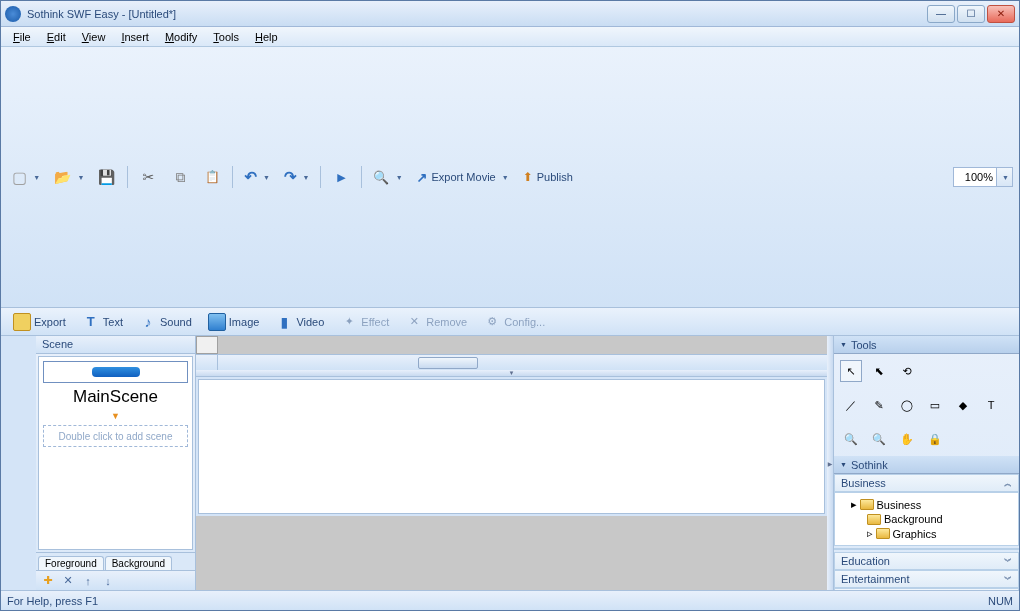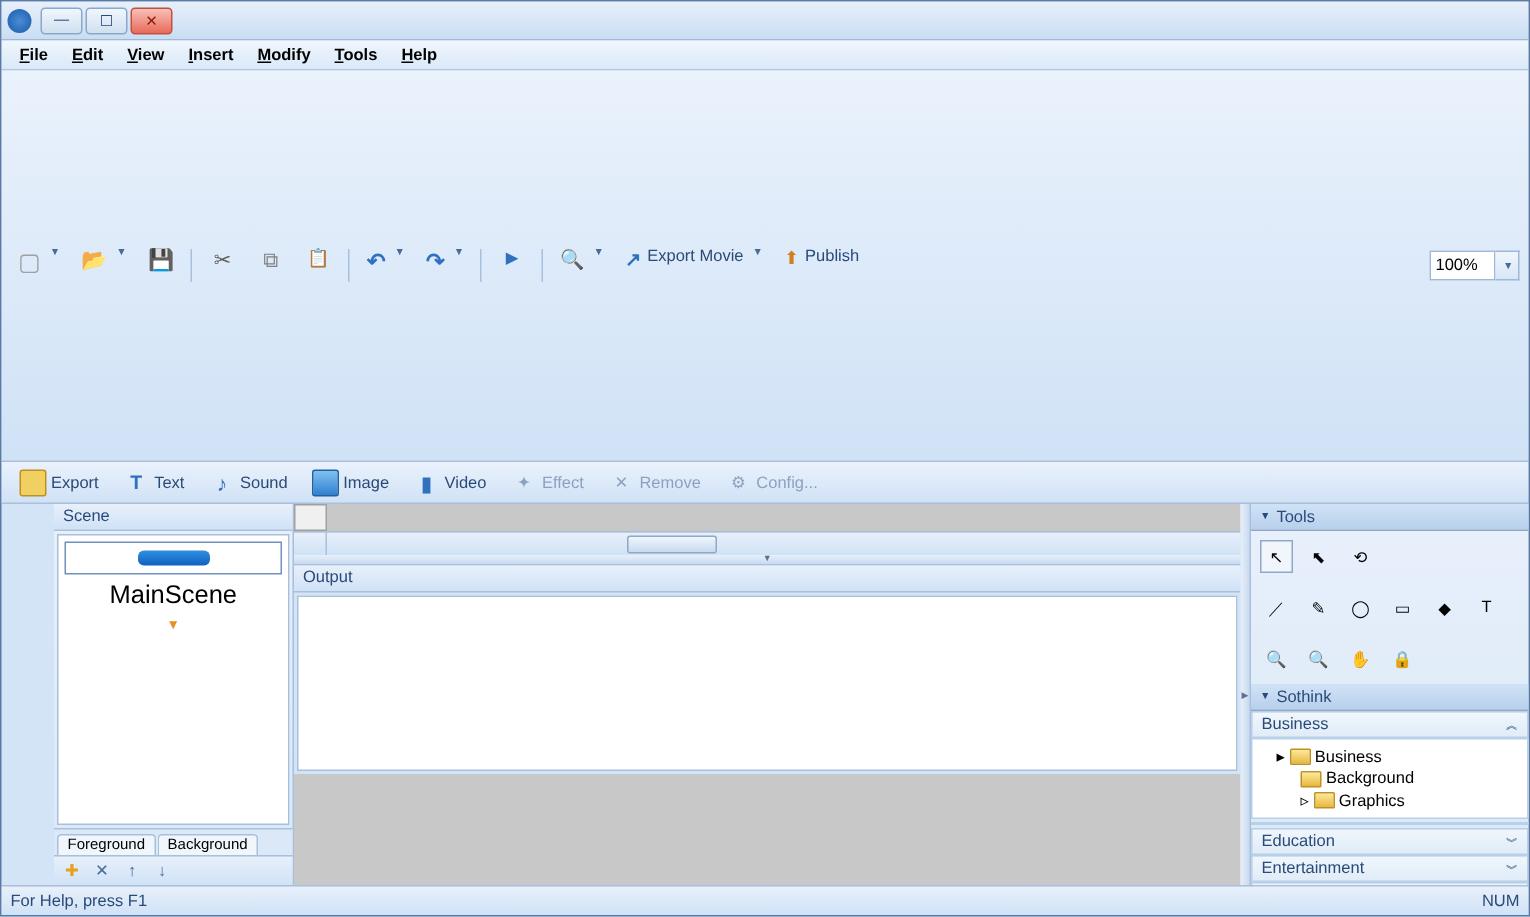--- a/index.html
+++ b/index.html
@@ -7,34 +7,34 @@
 
 
 .titlebar { height: 26px; background: linear-gradient(#e8f0fb, #c9ddf3); display: flex; align-items: center; padding: 0 4px; border-bottom: 1px solid #a0b8d8; }
 .titlebar .app-icon { width: 16px; height: 16px; background: radial-gradient(circle, #4a8cd8, #1a5aa8); border-radius: 50%; margin-right: 6px; }
 .titlebar .title { flex: 1; color: #2a4a7a; font-weight: normal; }
 .win-buttons { display: flex; gap: 2px; }
 .win-btn { width: 28px; height: 18px; border: 1px solid #8aa8c8; border-radius: 3px; background: linear-gradient(#f0f6fc,#d0e0f0); display:flex; align-items:center; justify-content:center; font-size:10px; color:#2a4a7a; cursor:pointer;}
 .win-btn.close { background: linear-gradient(#f8c0b8,#e86a5a); color:#8a1a0a; border-color:#c05040;}
 
 
-.menubar { height: 20px; background: linear-gradient(#f0f6fc,#dae8f8); display: flex; align-items: center; padding: 0 4px; border-bottom:1px solid #b0c8e0;font-weight:bold; }
+.menubar { height: 20px; background: linear-gradient(#f0f6fc,#dae8f8); display: flex; align-items: center; padding: 0 4px; border-bottom:1px solid #b0c8e0; }
 .menu-item { padding: 2px 8px; cursor: pointer; }
 .menu-item .ul { text-decoration: underline; }
 
 
 .toolbar { background: linear-gradient(#eaf2fc,#d0e2f6); border-bottom: 1px solid #a8c0dc; display: flex; align-items: center; padding: 3px 6px; gap: 4px; }
 .toolbar.main { height: 36px; }
-.tbtn { height: 26px; min-width: 28px; padding: 0 4px; border: 1px solid transparent; border-radius: 3px; display:flex; align-items:flex-start; justify-content:center; gap:4px; cursor:pointer;}
+.tbtn { height: 26px; min-width: 28px; padding: 0 4px; border: 1px solid transparent; border-radius: 3px; display:flex; align-items:center; justify-content:center; gap:4px; cursor:pointer;}
 .sep { width:1px; height:22px; background:#a8c0dc; margin:0 2px;}
 .dd-arrow { font-size:7px; color:#4a6a9a; margin-left:2px;}
 .tbtn.txt { color:#2a4a7a; font-size:11px;}
 .disabled { opacity:0.45; }
 .zoom-box { margin-left:auto; display:flex; align-items:center;}
-.zoom-box input { width:44px; height:20px; border:1px solid #a0b8d8; text-align:left; padding:0 3px; background:#fff;}
+.zoom-box input { width:44px; height:20px; border:1px solid #a0b8d8; text-align:right; padding:0 3px; background:#fff;}
 .zoom-box .dd { width:16px; height:20px; border:1px solid #a0b8d8; border-left:none; background:linear-gradient(#f0f6fc,#d8e6f6); display:flex; align-items:center; justify-content:center; cursor:pointer;}
 
 .toolbar.sub { height: 28px; }
 .sub-btn { display:flex; align-items:center; gap:3px; padding:2px 6px; cursor:pointer; color:#2a4a7a;}
 .sub-icon { width:18px; height:18px; display:flex; align-items:center; justify-content:center; border-radius:2px;}
 
 
 .main { flex:1; display:flex; min-height:0;}
 .left-panel { width:160px; background:linear-gradient(#e8f0fb,#dae8f8); border-right:1px solid #a8c0dc; display:flex; flex-direction:column;margin-left:35px;}
 .panel-header { height:18px; background:linear-gradient(#e8f0fb,#d0e2f6); border-bottom:1px solid #a8c0dc; padding:2px 6px; color:#2a4a7a; font-size:11px;}
@@ -109,20 +109,21 @@
 .ic-text::before{content:"T";color:#3070c0;font-size:13px;font-weight:bold;}
 .ic-sound::before{content:"♪";color:#3070c0;font-size:14px;}
 .ic-image { background:linear-gradient(#80c0f0,#3080d0); width:18px; height:18px; border:1px solid #2060a0;}
 .ic-video::before{content:"▮";color:#3070c0;font-size:14px;}
 </style>
 </head>
 <body>
 
 <div class="titlebar">
   <div class="app-icon"></div>
+  <div class="title">Sothink SWF Easy - [Untitled*]</div>
   <div class="win-buttons">
     <div class="win-btn">—</div>
     <div class="win-btn">☐</div>
     <div class="win-btn close">✕</div>
   </div>
 </div>
 
 <div class="menubar">
   <div class="menu-item"><span class="ul">F</span><span>ile</span></div>
   <div class="menu-item"><span class="ul">E</span>dit</div>
@@ -228,20 +229,21 @@
 <div class="main">
 
   <div class="left-panel">
     <div class="panel-header">Scene</div>
     <div class="scene-area">
       <div class="scene-thumb">
           <div class="scene-thumb-inner"></div>
         </div>
       <div class="scene-label">MainScene</div>
       <div class="scene-arrow">▼</div>
+      <div class="scene-add">Double click to add scene</div>
     </div>
     <div class="scene-tabs">
       <div class="scene-tab">Foreground</div>
       <div class="scene-tab">Background</div>
     </div>
     <div class="scene-toolbar">
       <div class="mini-btn" style="color:#e8a020;">✚</div>
       <div class="mini-btn">✕</div>
       <div class="mini-btn">↑</div>
       <div class="mini-btn">↓</div>
@@ -261,21 +263,20 @@
     </div>
     <div class="hscroll-row">
       <div class="hscroll-spacer"></div>
       <div class="hscroll">
           <div class="hscroll-thumb"></div>
         </div>
       <div style="width:16px;"></div>
     </div>
     <div class="split-grip"></div>
     <div class="output-panel">
-      <div class="panel-header">Output</div>
       <div class="output-body"></div>
     </div>
   </div>
 
   <div class="split-grip-v"></div>
 
   <div class="right-panel">
     <div class="p-title">Tools</div>
     <div class="tool-grid">
       <div class="tool-btn active">↖</div>

